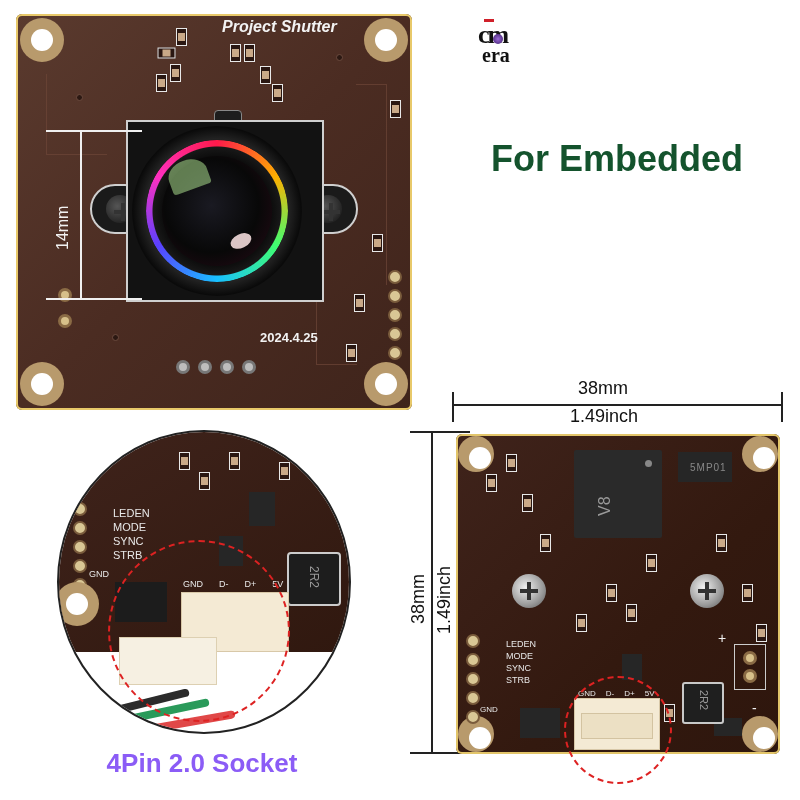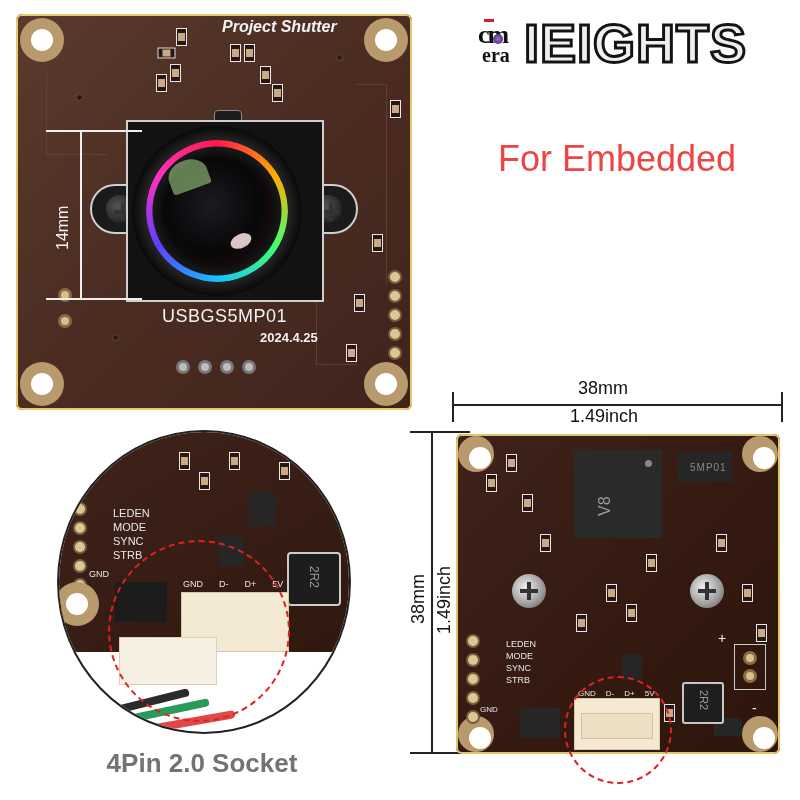--- a/index.html
+++ b/index.html
@@ -34,21 +34,21 @@
   
   .brand { position:absolute; left:478px; top:16px; height:54px; display:flex; align-items:center; }
   .brand-mark { width:46px; height:50px; position:relative; font-family:"Liberation Serif", serif; font-weight:bold; color:#111; }
   .brand-mark .top { position:absolute; left:0; top:2px; font-size:26px; letter-spacing:-2px; }
   .brand-mark .bot { position:absolute; left:4px; top:26px; font-size:20px; }
   .brand-mark .bar { position:absolute; left:6px; top:1px; width:10px; height:3px; background:#d0202a; }
   .brand-mark .dot { position:absolute; left:15px; top:16px; width:10px; height:10px; border-radius:50%; background:radial-gradient(circle,#9b6bd6,#3b1a6a); }
   .brand-word { font-family:"Liberation Sans", sans-serif; font-weight:bold; font-size:54px; letter-spacing:1px; color:#efefef; -webkit-text-stroke:3px #141414; line-height:54px; }
 
   
-  .headline { position:absolute; left:444px; top:130px; width:346px; text-align:center; font-weight:normal; font-size:36px; line-height:58px; color:#ef4444; }
+  .headline { position:absolute; left:444px; top:130px; width:346px; text-align:center; font-weight:bold; font-size:36px; line-height:58px; color:#14532d; }
   .headline div { white-space:nowrap; }
 
   
   .dim-h { position:absolute; left:452px; top:404px; width:330px; height:1.5px; background:#222; }
   .dim-tick { position:absolute; background:#222; }
   .dim-text { position:absolute; color:#111; font-size:18px; white-space:nowrap; }
   .dim-text-v { position:absolute; color:#111; font-size:18px; white-space:nowrap; transform:rotate(-90deg); transform-origin:left top; }
 
   
   .pcb.back { left:456px; top:434px; width:324px; height:320px; background:linear-gradient(135deg,#3f231b 0%,#33190f 60%,#2e160d 100%); box-shadow:0 0 0 2px #e2c56a inset; }
@@ -69,21 +69,21 @@
   .pin-labels { position:absolute; color:#e8e8e8; font-size:9px; line-height:12px; }
   .red-circle { position:absolute; border:2px dashed #d22; border-radius:50%; }
 
   
   .zoom-circle { position:absolute; left:57px; top:430px; width:290px; height:300px; border-radius:50%; overflow:hidden; border:2px solid #222; background:#fff; }
   .zoom-board { position:absolute; left:0; top:0; width:290px; height:220px; background:linear-gradient(150deg,#3f231b,#30180f); }
   .zoom-conn { position:absolute; left:122px; top:160px; width:106px; height:58px; background:#f4ead4; border:1px solid #d8c8a8; }
   .zoom-plug { position:absolute; left:60px; top:205px; width:96px; height:46px; background:#f6f0e2; border:1px solid #ddd0b2; }
   .wire { position:absolute; height:8px; border-radius:4px; transform-origin:right center; }
   .zoom-ic { position:absolute; left:56px; top:150px; width:52px; height:40px; background:#1c1c1c; }
-  .caption { position:absolute; left:62px; top:748px; width:280px; text-align:center; font-weight:bold; font-size:26px; color:#737373; white-space:nowrap; }
+  .caption { position:absolute; left:62px; top:748px; width:280px; text-align:center; font-weight:bold; font-size:26px; color:#8b5cf6; white-space:nowrap; }
 </style>
 </head>
 <body>
 
 <div class="pcb front">
   <div class="mount" style="left:4px;top:4px;"></div>
   <div class="mount" style="right:4px;top:4px;"></div>
   <div class="mount" style="left:4px;bottom:4px;"></div>
   <div class="mount" style="right:4px;bottom:4px;"></div>
 
@@ -140,32 +140,30 @@
     <div class="ring"></div>
     <div class="glare1"></div>
     <div class="glare2"></div>
   </div>
 
   <div class="dim-line" style="left:30px;top:116px;width:96px;height:1.5px;"></div>
   <div class="dim-line" style="left:30px;top:284px;width:96px;height:1.5px;"></div>
   <div class="dim-line" style="left:64px;top:116px;width:1.5px;height:169px;"></div>
   <div class="dim-label-v" style="left:38px;top:236px;">14mm</div>
 
-  <div class="silk" style="left:146px;top:292px;font-size:18px;letter-spacing:0.5px;">USBGS5MP01</div>
   <div class="silk" style="left:244px;top:316px;font-size:13px;font-weight:bold;">2024.4.25</div>
 </div>
 
 <div class="brand">
   <div class="brand-mark">
     <div class="bar"></div>
     <div class="top">cm</div>
     <div class="dot"></div>
     <div class="bot">era</div>
   </div>
-  <div class="brand-word">IEIGHTS</div>
 </div>
 
 <div class="headline">
   <div>For Embedded</div>
 </div>
 
 <div class="dim-text" style="left:578px;top:378px;">38mm</div>
 <div class="dim-h"></div>
 <div class="dim-tick" style="left:452px;top:392px;width:1.5px;height:30px;"></div>
 <div class="dim-tick" style="left:781px;top:392px;width:1.5px;height:30px;"></div>

